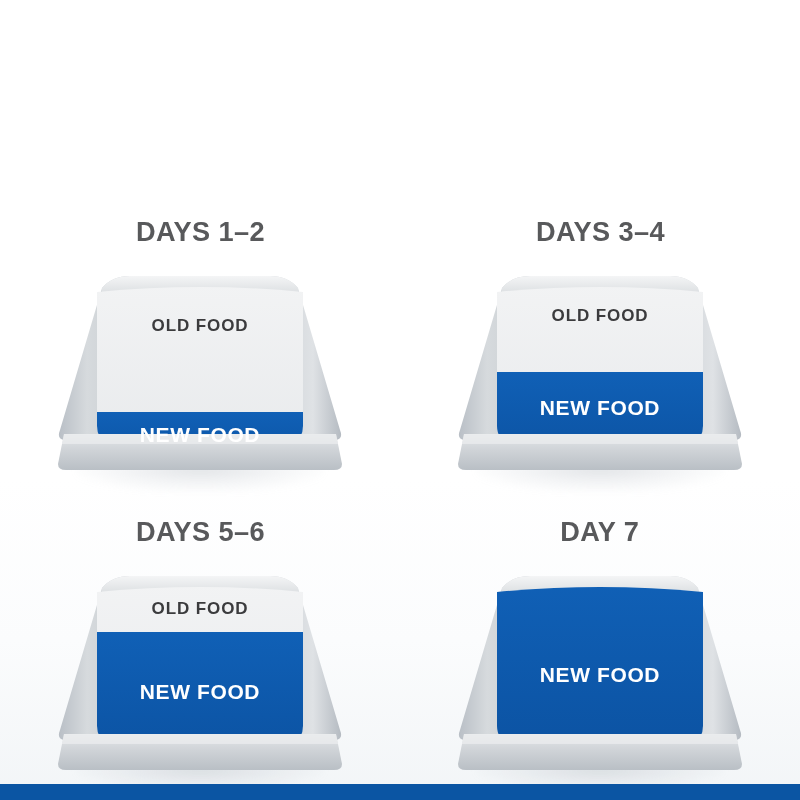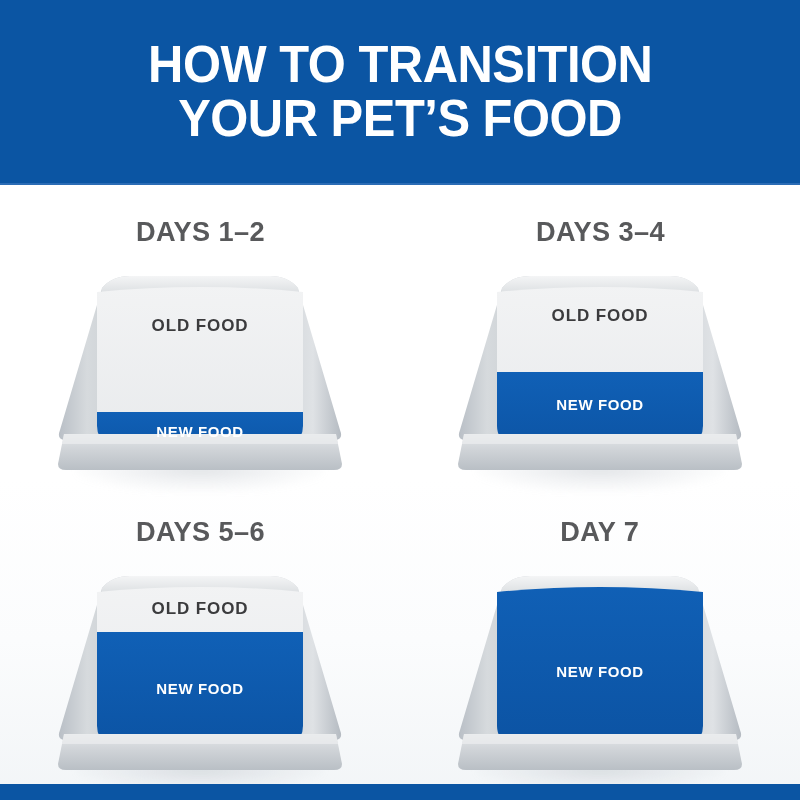--- a/index.html
+++ b/index.html
@@ -123,43 +123,39 @@
   }
 
   .label-old {
     color: #3b3b3d;
     font-size: 17px;
     letter-spacing: 0.9px;
   }
 
   .label-new {
     color: #ffffff;
-    font-size: 15px;
+    font-size: 21px;
     letter-spacing: 0.6px;
   }
 
   
   .footer {
     position: absolute;
     left: 0;
     top: 784px;
     width: 800px;
     height: 16px;
     background: #0b55a3;
   }
 </style>
 </head>
 <body>
 
 <div class="page">
 
-  <div class="header">
-    <div class="header-line l1">HOW TO TRANSITION</div>
-    <div class="header-line l2">YOUR PET’S FOOD</div>
-  </div>
 
   <div class="grid">
 
     <div class="cell">
       <div class="step-label">DAYS 1–2</div>
       <div class="bowl-wrap">
         <div class="reflection"></div>
         <svg class="bowl" viewBox="0 0 300 220">
           <defs>
             <linearGradient id="bodyG1" x1="0" y1="0" x2="1" y2="0">

